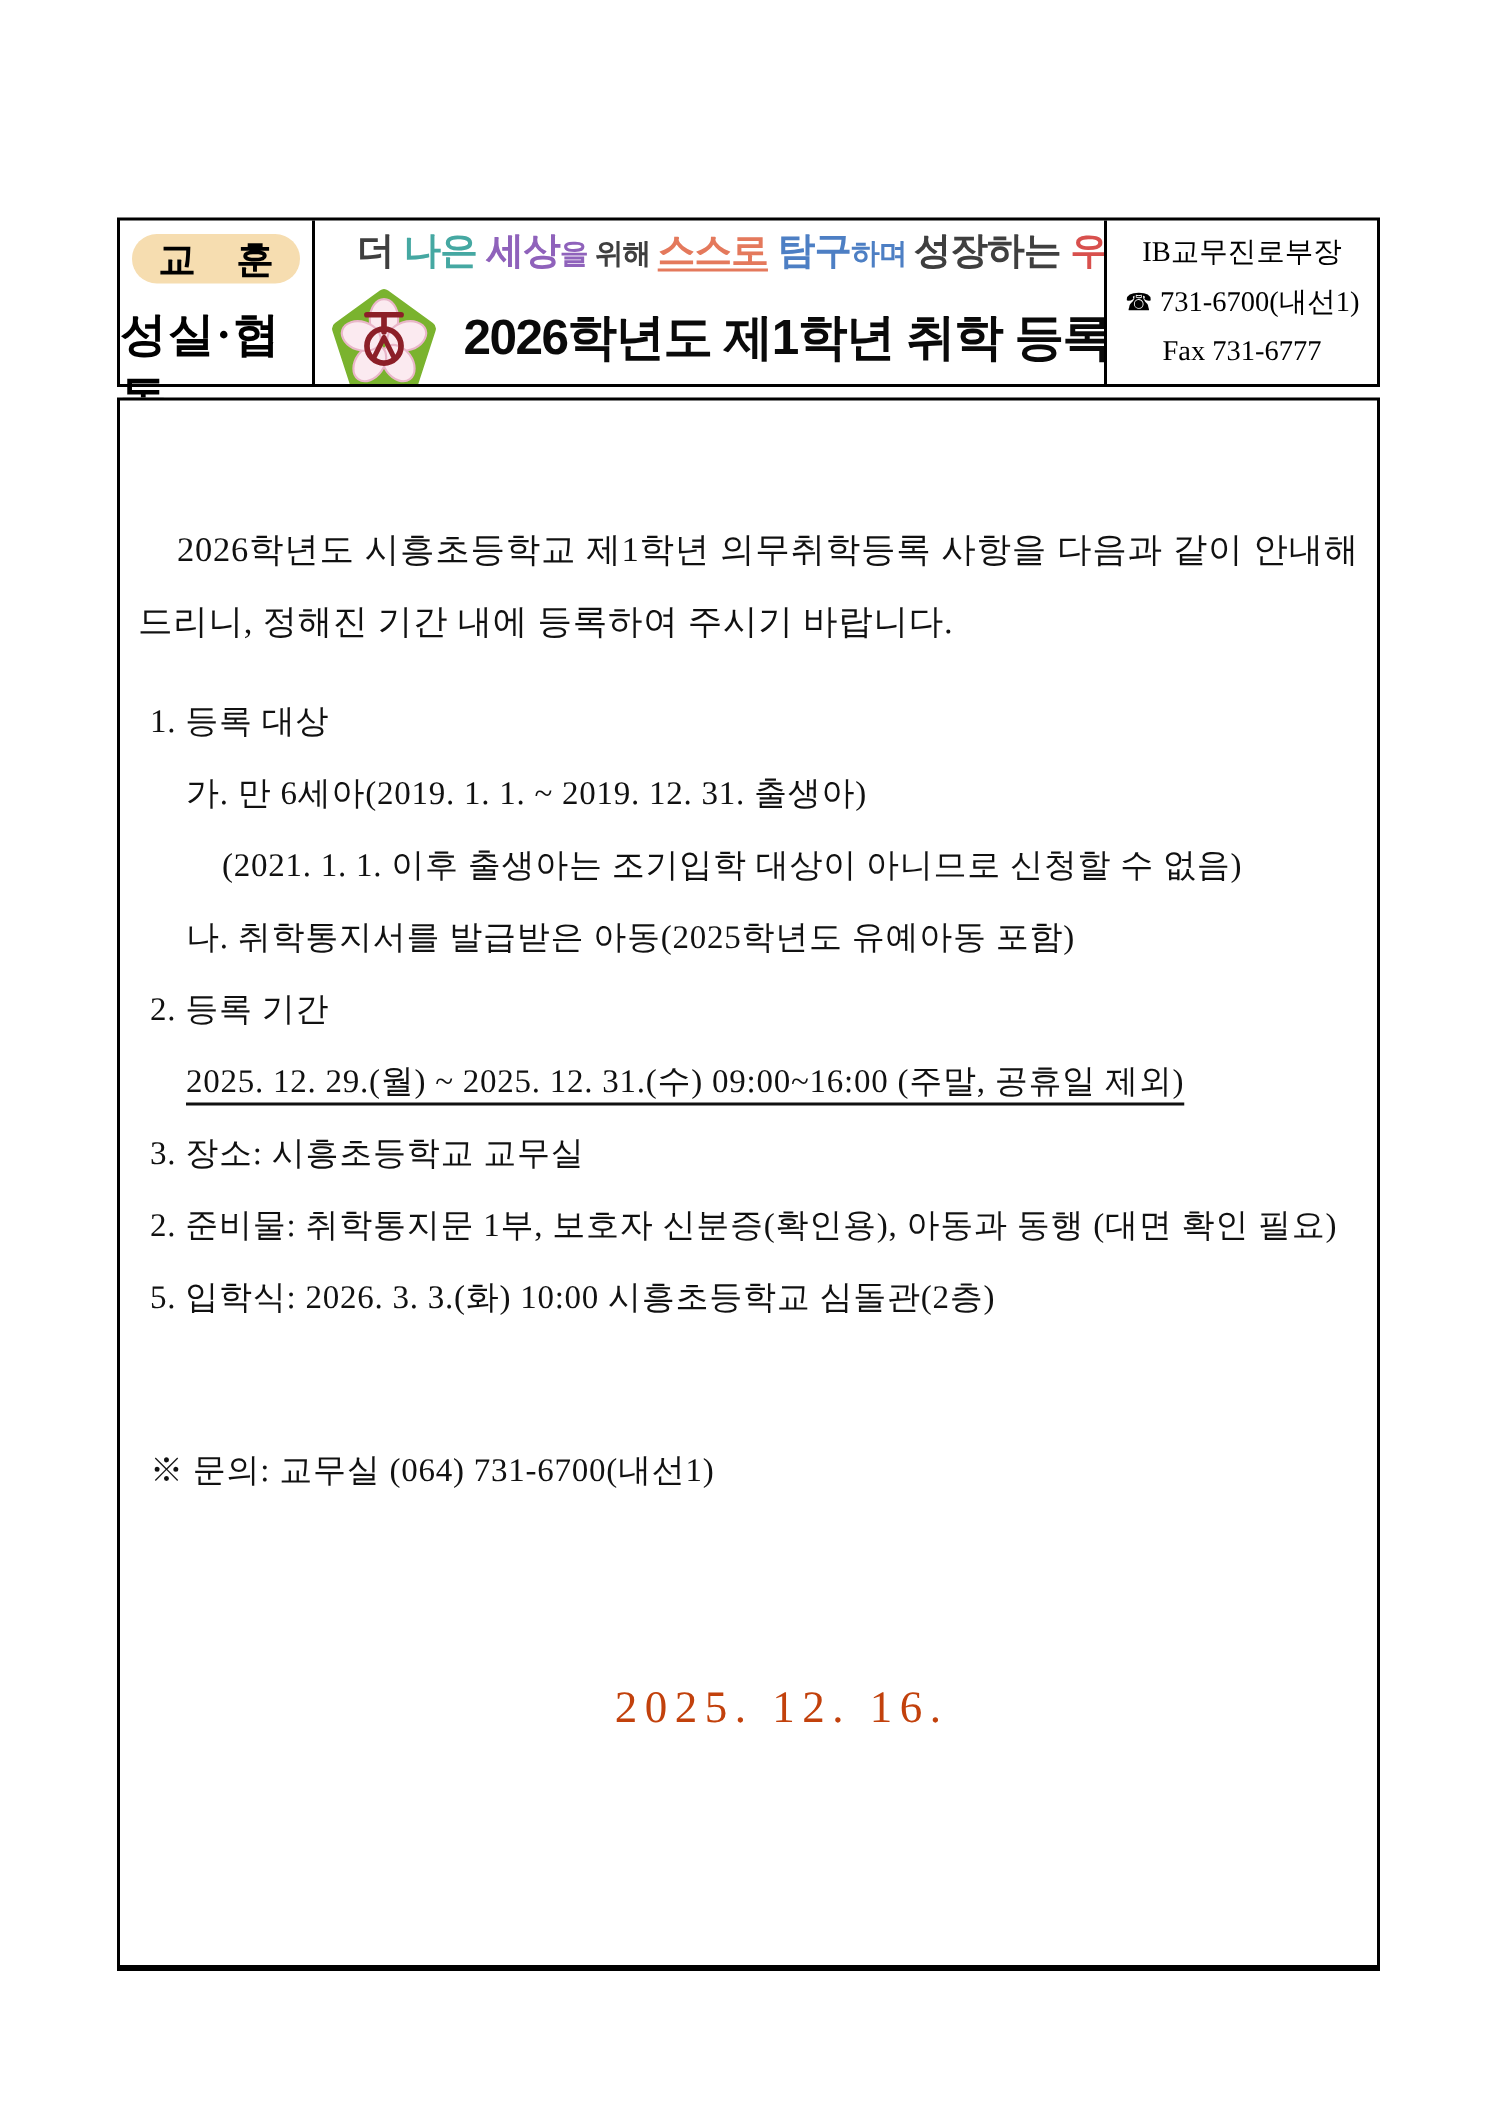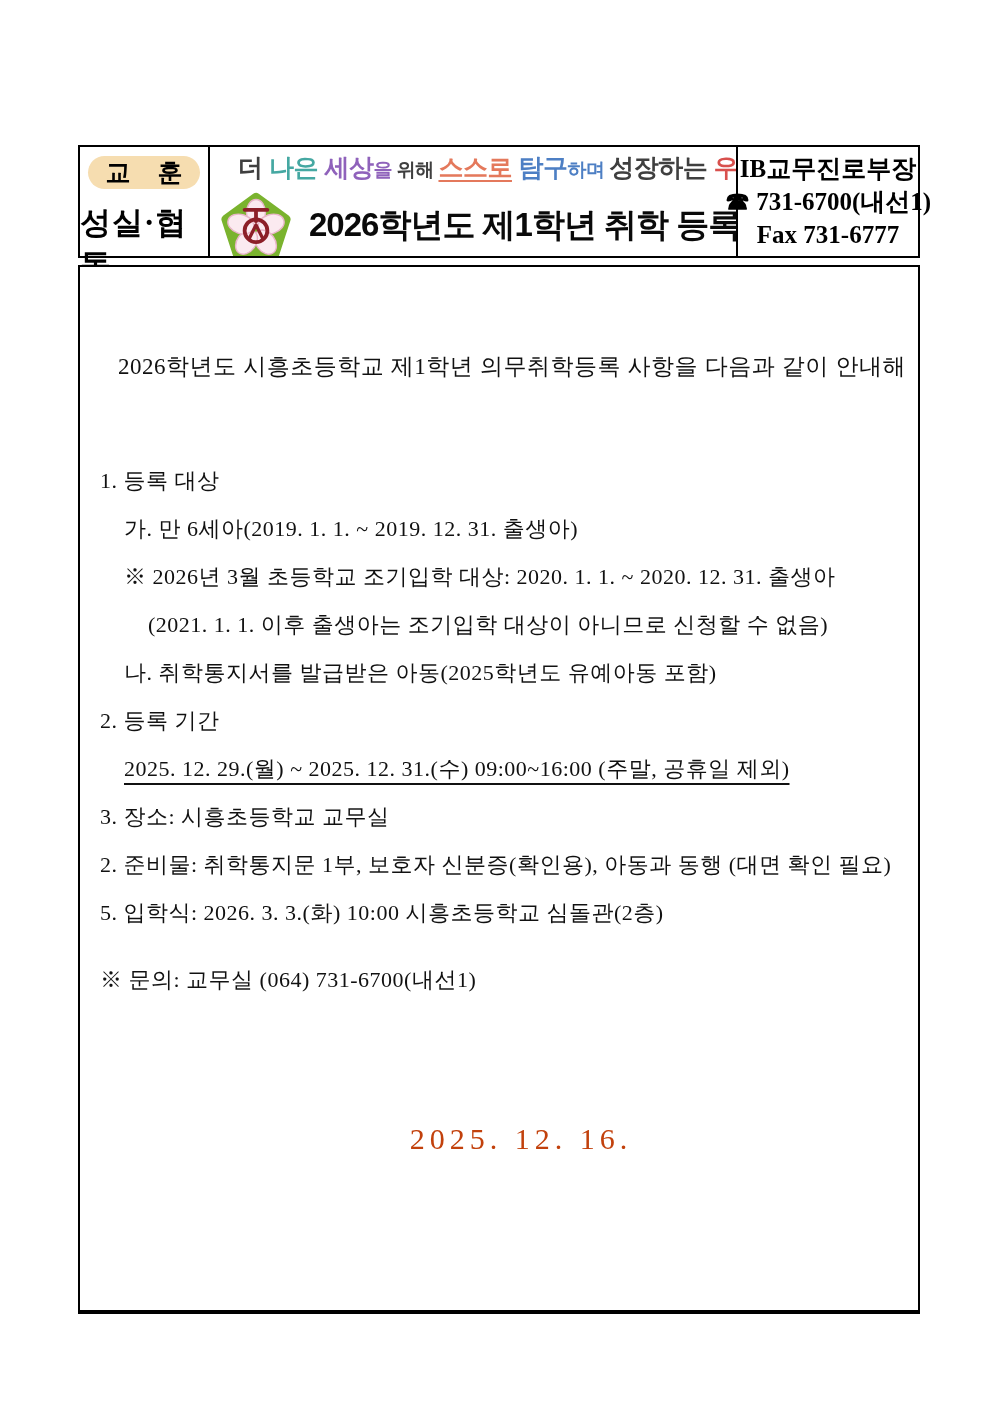--- a/index.html
+++ b/index.html
@@ -61,23 +61,22 @@
   .doc-title {
     margin-left: 12px;
     font-family: "Liberation Sans", "DejaVu Sans", sans-serif;
     font-weight: 900; font-size: 33px; letter-spacing: -1px;
     white-space: nowrap; color: #0a0a0a;
   }
   .cell-contact {
     width: 182px;
     border-left: 2px solid #000;
     display: flex; flex-direction: column; align-items: center; justify-content: center;
-    font-size: 25px; line-height: 33px; color: #000;
+    font-size: 19px; line-height: 33px; color: #000;
     white-space: nowrap;
-    font-weight: bold;
   }
 
   
   .body-box {
     position: absolute;
     left: 78px; top: 265px;
     width: 842px; height: 1049px;
     border: 2px solid #000;
     border-bottom-width: 4px;
     background: #fff;
@@ -163,31 +162,29 @@
   <div class="cell-contact">
     <div>IB교무진로부장</div>
     <div>☎ 731-6700(내선1)</div>
     <div>Fax 731-6777</div>
   </div>
 </div>
 
 <div class="body-box">
   <div class="intro">
     <div class="line1">2026학년도 시흥초등학교 제1학년 의무취학등록 사항을 다음과 같이 안내해</div>
+    <div class="line2">드리니, 정해진 기간 내에 등록하여 주시기 바랍니다.</div>
   </div>
 
   <div class="item-list">
       <div class="list-item indent-0">
         <span>1. 등록 대상</span>
       </div>
       <div class="list-item indent-1">
         <span>가. 만 6세아(2019. 1. 1. ~ 2019. 12. 31. 출생아)</span>
-      </div>
-      <div class="list-item indent-1">
-        <span>※ 2026년 3월 초등학교 조기입학 대상: 2020. 1. 1. ~ 2020. 12. 31. 출생아</span>
       </div>
       <div class="list-item indent-2">
         <span>(2021. 1. 1. 이후 출생아는 조기입학 대상이 아니므로 신청할 수 없음)</span>
       </div>
       <div class="list-item indent-1">
         <span>나. 취학통지서를 발급받은 아동(2025학년도 유예아동 포함)</span>
       </div>
       <div class="list-item indent-0">
         <span>2. 등록 기간</span>
       </div>

